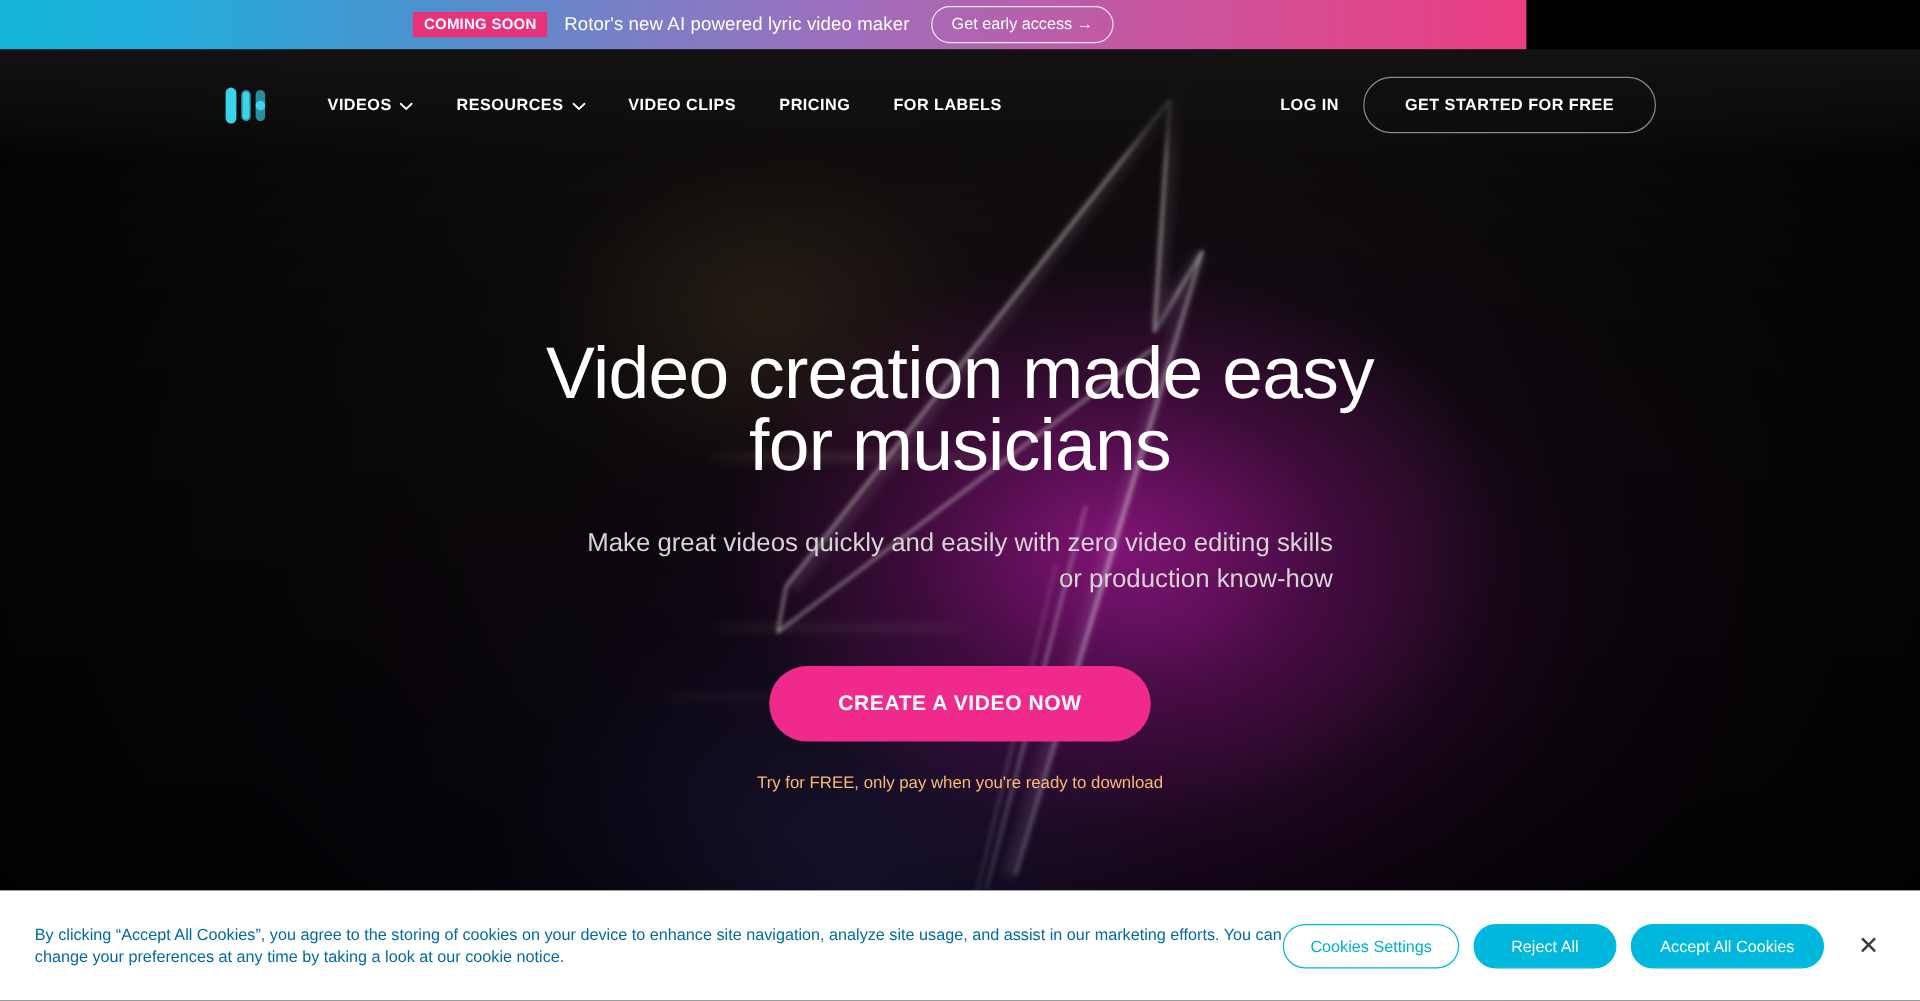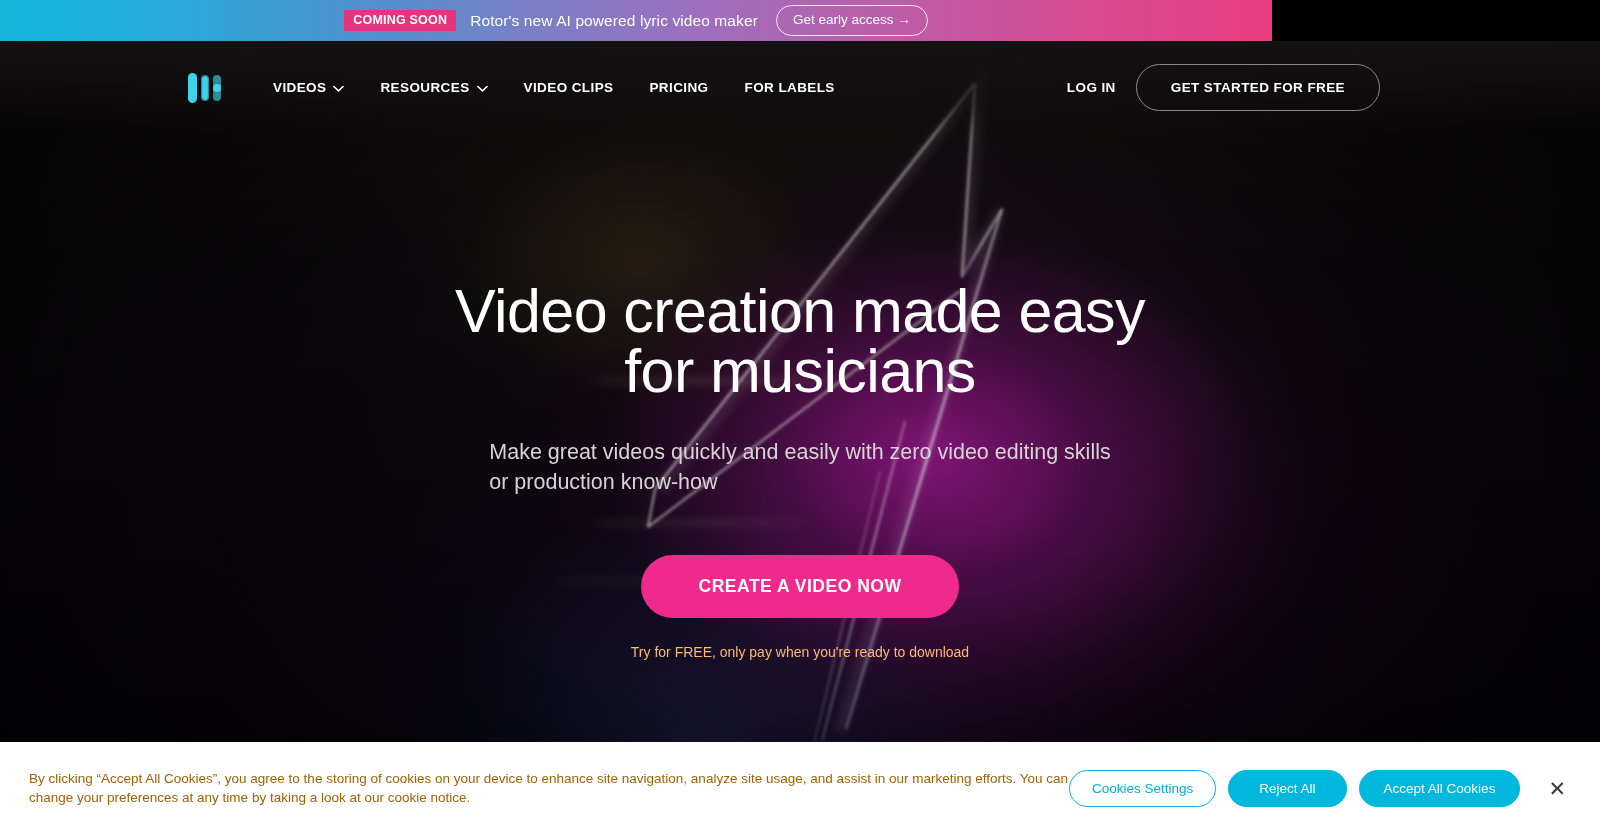--- a/index.html
+++ b/index.html
@@ -208,21 +208,21 @@
     text-align: center;
     letter-spacing: -0.6px;
     max-width: 900px;
   }
   .hero-sub {
     margin-top: 36px;
     color: #d8d4d6;
     font-size: 21.5px;
     line-height: 30px;
     font-weight: 400;
-    text-align: left;
+    text-align: right;
     max-width: 660px;
   }
   .hero-btn {
     margin-top: 58px;
     background: #f02a8c;
     color: #ffffff;
     border: none;
     border-radius: 40px;
     font-size: 17.5px;
     font-weight: bold;
@@ -244,21 +244,21 @@
     position: absolute;
     left: 0; bottom: 0;
     width: 1600px;
     height: 92px;
     background: #ffffff;
     display: flex;
     align-items: center;
     z-index: 60;
   }
   .cookie-text {
-    color: #a16207;
+    color: #0369a1;
     font-size: 13.5px;
     line-height: 19px;
     width: 1080px;
     margin-left: 29px;
   }
   .cookie-actions {
     position: absolute;
     right: 28px;
     display: flex;
     align-items: center;

